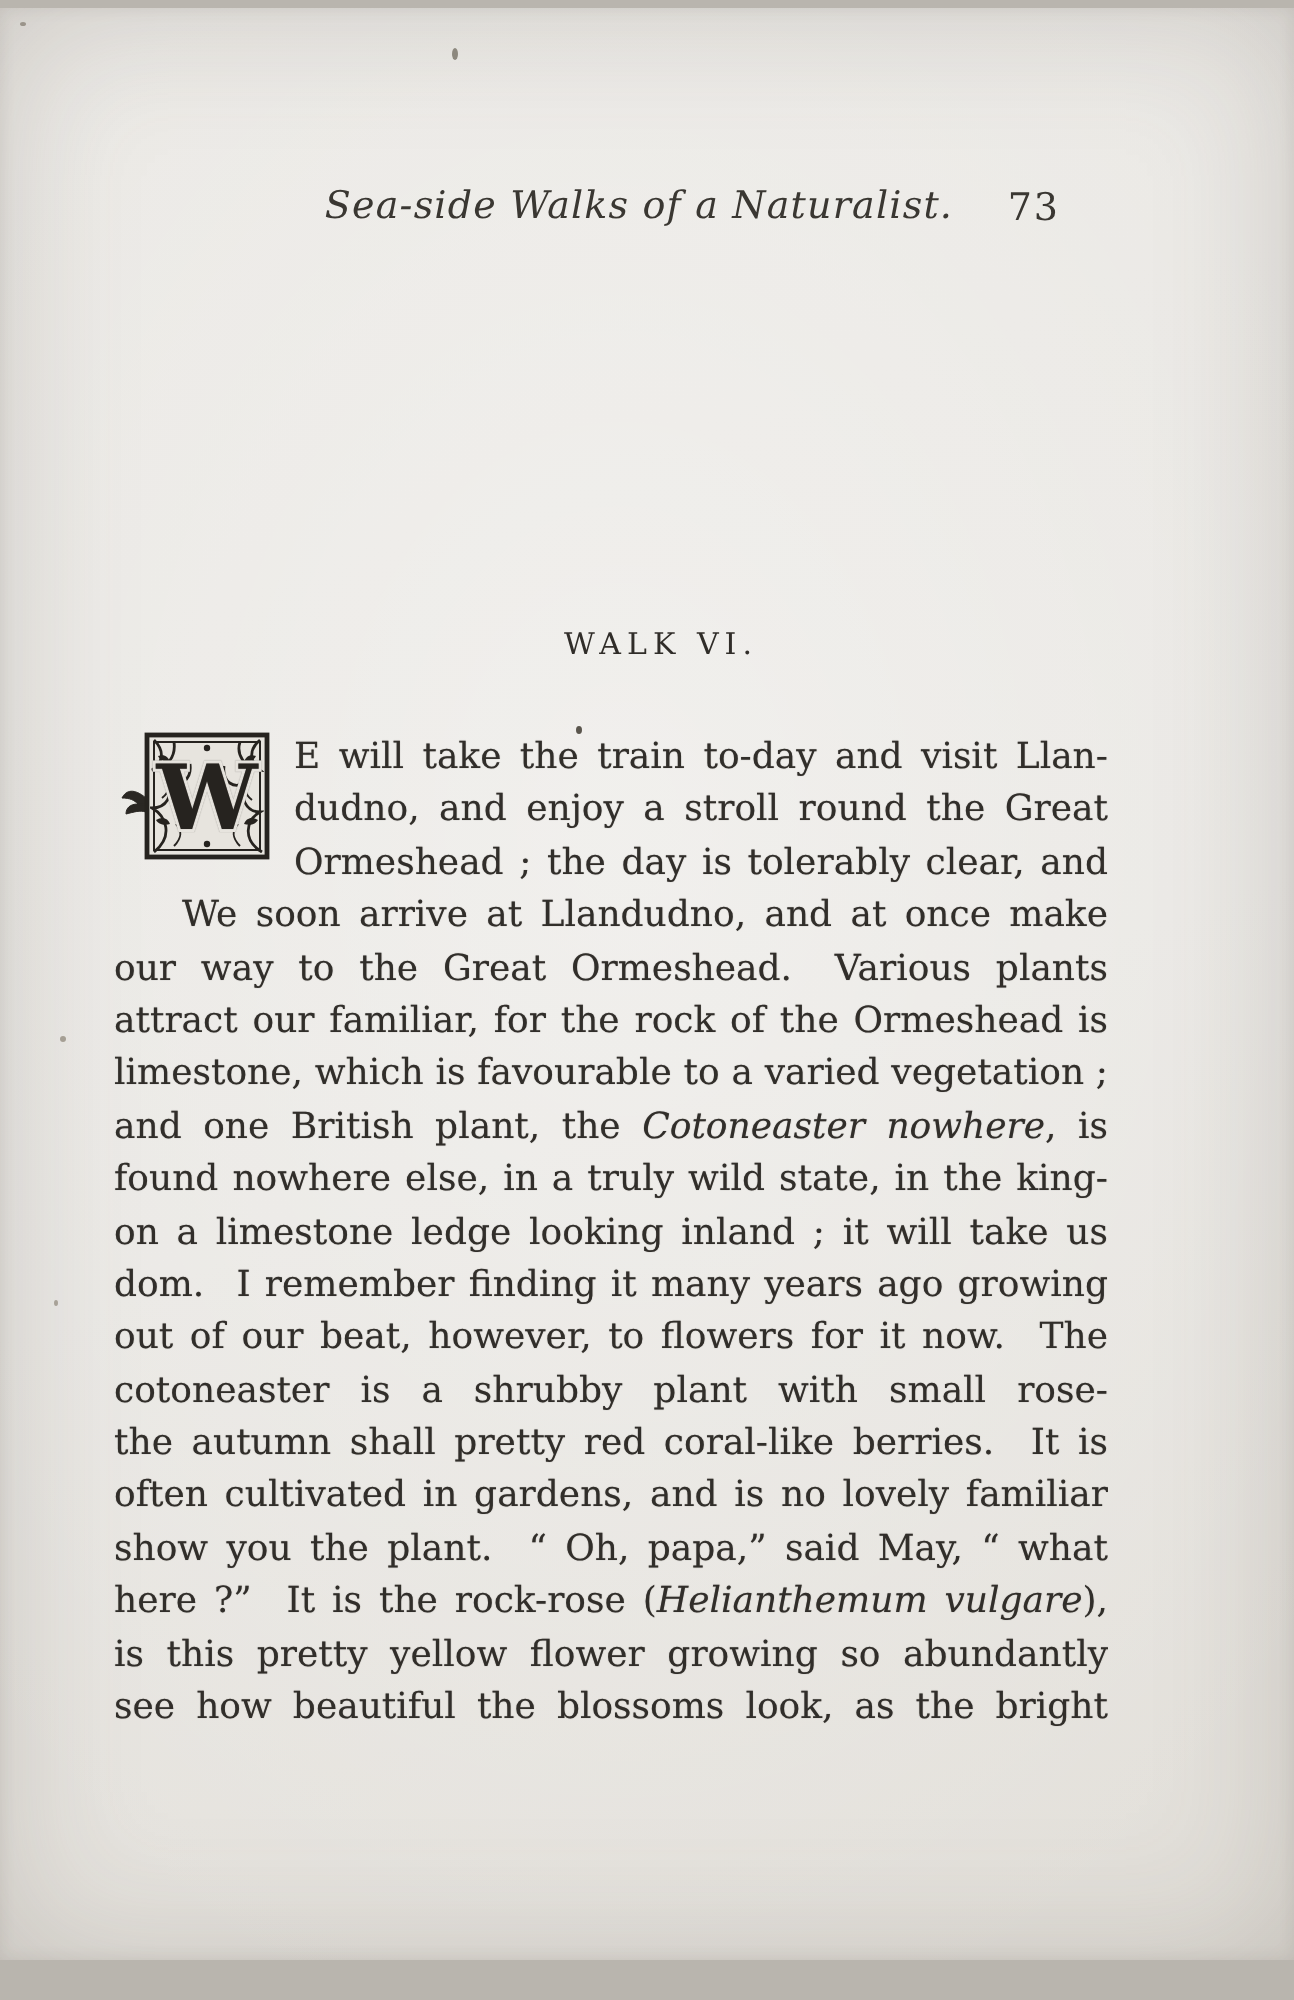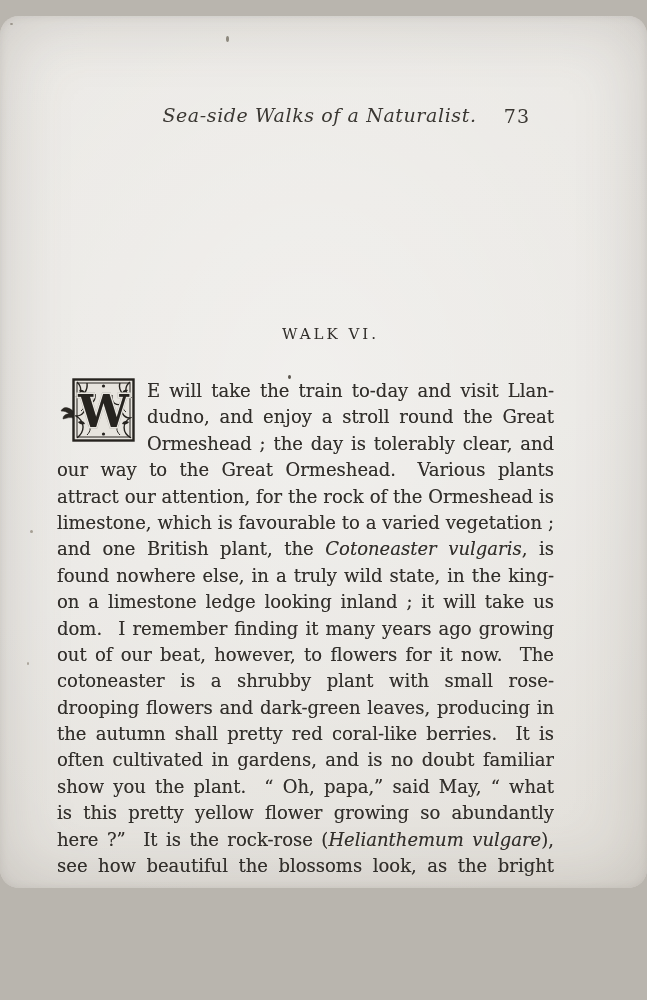--- a/index.html
+++ b/index.html
@@ -1,28 +1,27 @@
 <!DOCTYPE html>
 <html><head>
 <meta charset="utf-8">
 <style>
   html,body{margin:0;padding:0;background:#b9b5ae;}
   .page{
     position:relative;
-    width:647px;height:872px;
-    margin:16px auto;
+    width:647px;height:976px;
+    margin:4px auto;
     background:
       radial-gradient(ellipse 130% 120% at 48% 42%, rgba(255,255,255,0.35) 0%, rgba(255,255,255,0) 55%),
       linear-gradient(160deg, #ebe9e5 0%, #e9e7e3 55%, #e2dfd9 100%),
       #e9e7e3;
     box-shadow: inset 0 0 70px rgba(90,84,74,0.22), inset 0 0 8px rgba(90,84,74,0.12);
     font-family:"DejaVu Serif", serif;
     color:#34312d;
     overflow:hidden;
-    border-radius:19px;
   }
   .running-header{
     position:absolute; top:88px; left:57px; width:497px; height:28px;
     font-size:19px;
   }
   .running-title{
     position:absolute; left:0; right:0; top:0;
     text-align:center; font-style:italic;
     transform:translateX(14px);
     letter-spacing:0.6px;
@@ -115,35 +114,35 @@
         </g>
 
         <text x="46.5" y="48.5" text-anchor="middle" font-family="DejaVu Serif, serif" font-weight="bold" font-size="45" fill="#26231f" stroke="#e7e4de" stroke-width="3" paint-order="stroke">W</text>
       </svg>
     </div>
 
     <div class="line">E will take the train to-day and visit Llan-</div>
     <div class="line">dudno, and enjoy a stroll round the Great</div>
     <div class="line">Ormeshead ; the day is tolerably clear, and</div>
 
+    <div class="line indent">We soon arrive at Llandudno, and at once make</div>
     <div class="line">our way to the Great Ormeshead.  Various plants soon</div>
-    <div class="line">attract our attention, for the rock of the Ormeshead is</div>
+    <div class="line">attract our familiar, for the rock of the Ormeshead is</div>
     <div class="line">limestone, which is favourable to a varied vegetation ;</div>
-    <div class="line"><span>and one British plant, the </span><em>Cotoneaster vulgaris</em><span>, is</span></div>
+    <div class="line"><span>and one British plant, the </span><em>Cotoneaster nowhere</em><span>, is</span></div>
     <div class="line">found nowhere else, in a truly wild state, in the king-</div>
     <div class="line">on a limestone ledge looking inland ; it will take us</div>
     <div class="line">dom.  I remember finding it many years ago growing</div>
     <div class="line">out of our beat, however, to flowers for it now.  The</div>
     <div class="line">cotoneaster is a shrubby plant with small rose-coloured</div>
-    <div class="line">drooping flowers and dark-green leaves, producing in</div>
     <div class="line">the autumn shall pretty red coral-like berries.  It is</div>
-    <div class="line">often cultivated in gardens, and is no doubt familiar</div>
+    <div class="line">often cultivated in gardens, and is no lovely familiar</div>
     <div class="line">show you the plant.  “ Oh, papa,” said May, “ what</div>
+    <div class="line"><span>here ?”  It is the rock-rose (</span><em>Helianthemum vulgare</em><span>),</span></div>
     <div class="line">is this pretty yellow flower growing so abundantly</div>
-    <div class="line"><span>here ?”  It is the rock-rose (</span><em>Helianthemum vulgare</em><span>),</span></div>
     <div class="line">see how beautiful the blossoms look, as the bright</div>
   </div>
 
   <div class="speck s1"></div>
   <div class="speck s2"></div>
   <div class="speck s3"></div>
   <div class="speck s4"></div>
   <div class="speck s5"></div>
 </div>
 

